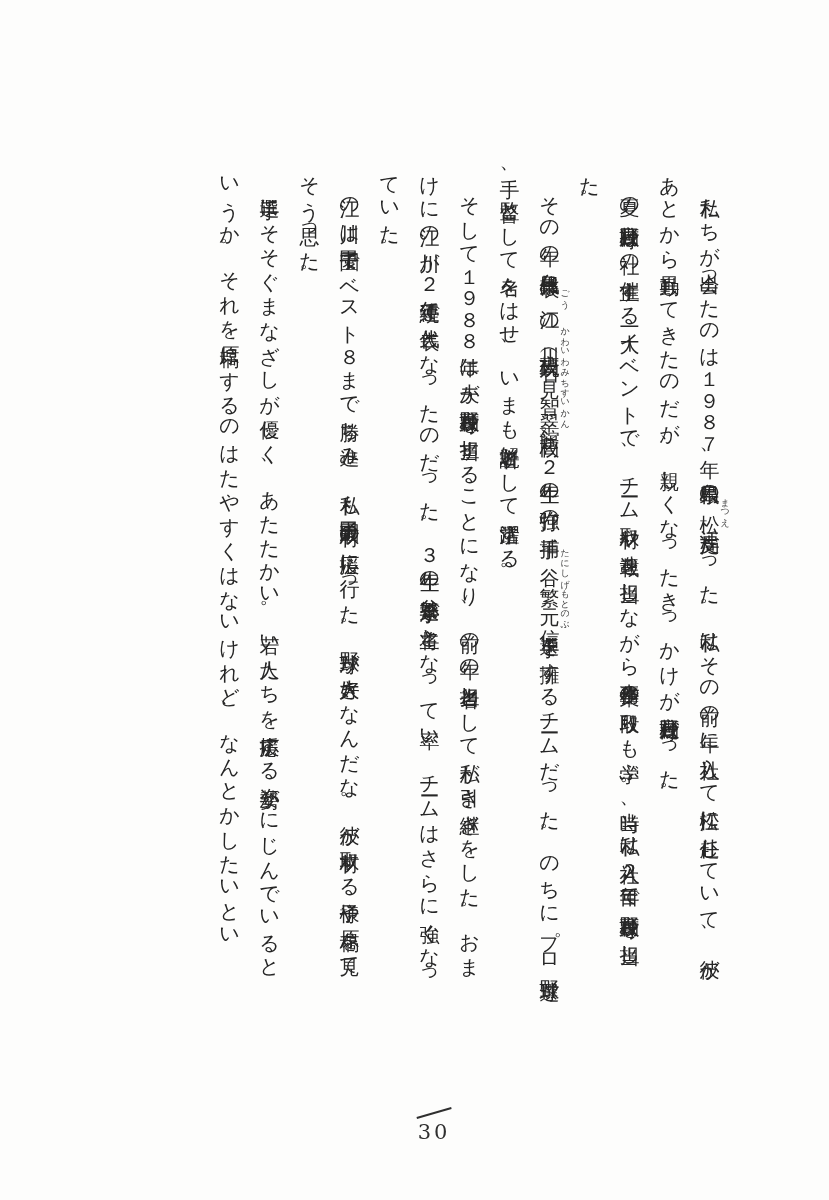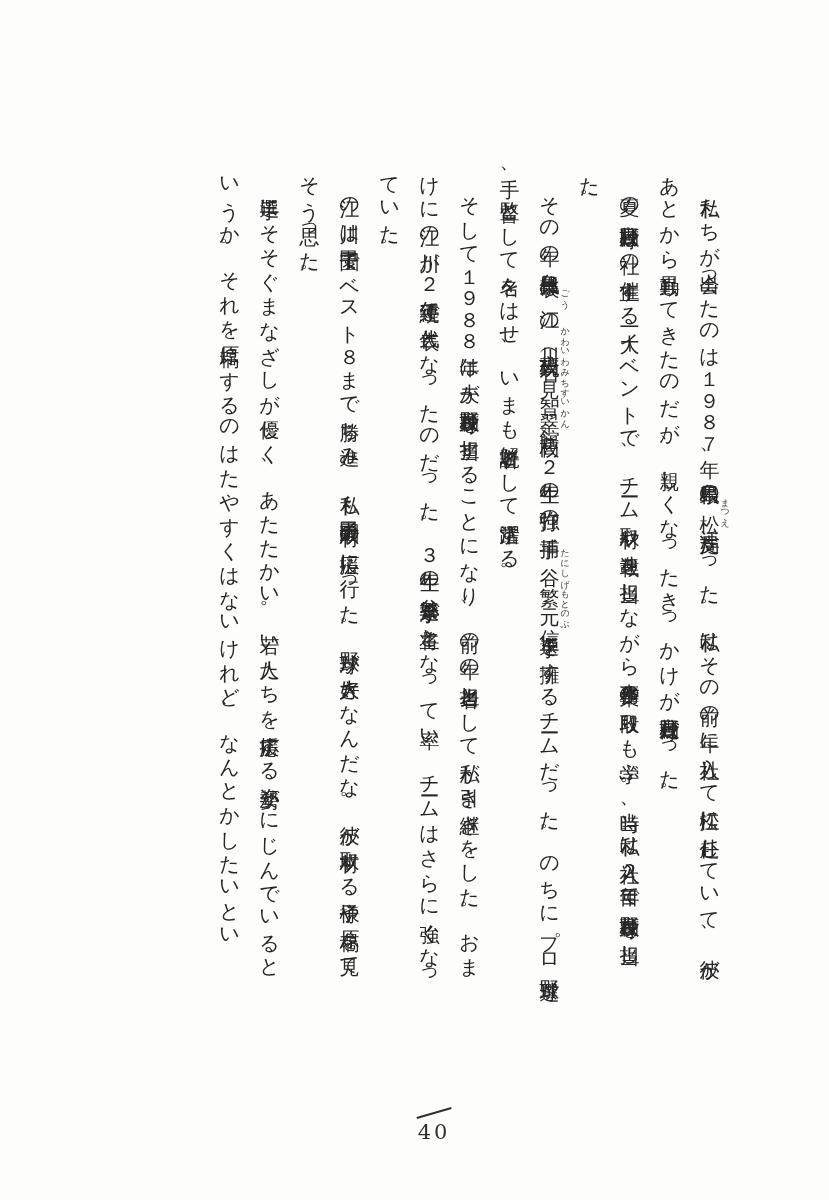--- a/index.html
+++ b/index.html
@@ -77,16 +77,16 @@
       <p>私たちが出会ったのは１９８７年、島根県の<ruby>松江<rt>まつえ</rt></ruby>支局だった。私はその前の年に入社して松江に赴任していて、彼があとから異動してきたのだが、親しくなったきっかけが高校野球だった。</p>
       <p>夏の高校野球は社の主催する一大イベントで、チーム取材や連載を担当しながら事務作業の段取りも学ぶ。当時、私は入社２年目で高校野球を担当した。</p>
       <p>その年の島根代表は<ruby>江<rt>ごう</rt></ruby>の<ruby>川<rt>かわ</rt></ruby>高校（現<ruby>石見智翠館<rt>いわみちすいかん</rt></ruby>高校）。２年生の強打の捕手、<ruby>谷繁<rt>たにしげ</rt></ruby><ruby>元信<rt>もとのぶ</rt></ruby>選手を擁するチームだった。のちにプロ野球選手、監督として名をはせ、いまも解説者として活躍する。</p>
       <p>そして１９８８年は夫が高校野球を担当することになり、前の年の担当者として私が引き継ぎをした。おまけに江の川が２年連続で代表となったのだった。３年生の谷繁選手が主将となって率い、チームはさらに強くなっていた。</p>
       <p>江の川は甲子園でベスト８まで勝ち進み、私も甲子園取材の応援に行った。野球が大好きなんだな。彼が取材する様子や原稿を見てそう思った。</p>
       <p>選手にそそぐまなざしが優しく、あたたかい。若い人たちを応援する姿勢がにじんでいるというか。それを原稿にするのはたやすくはないけれど、なんとかしたいとい</p>
     </div>
 
   <div class="footer">
     <div class="footer-rule"></div>
-    <div class="page-number">40</div>
+    <div class="page-number">30</div>
   </div>
 
 </div>
 
 </body></html>

